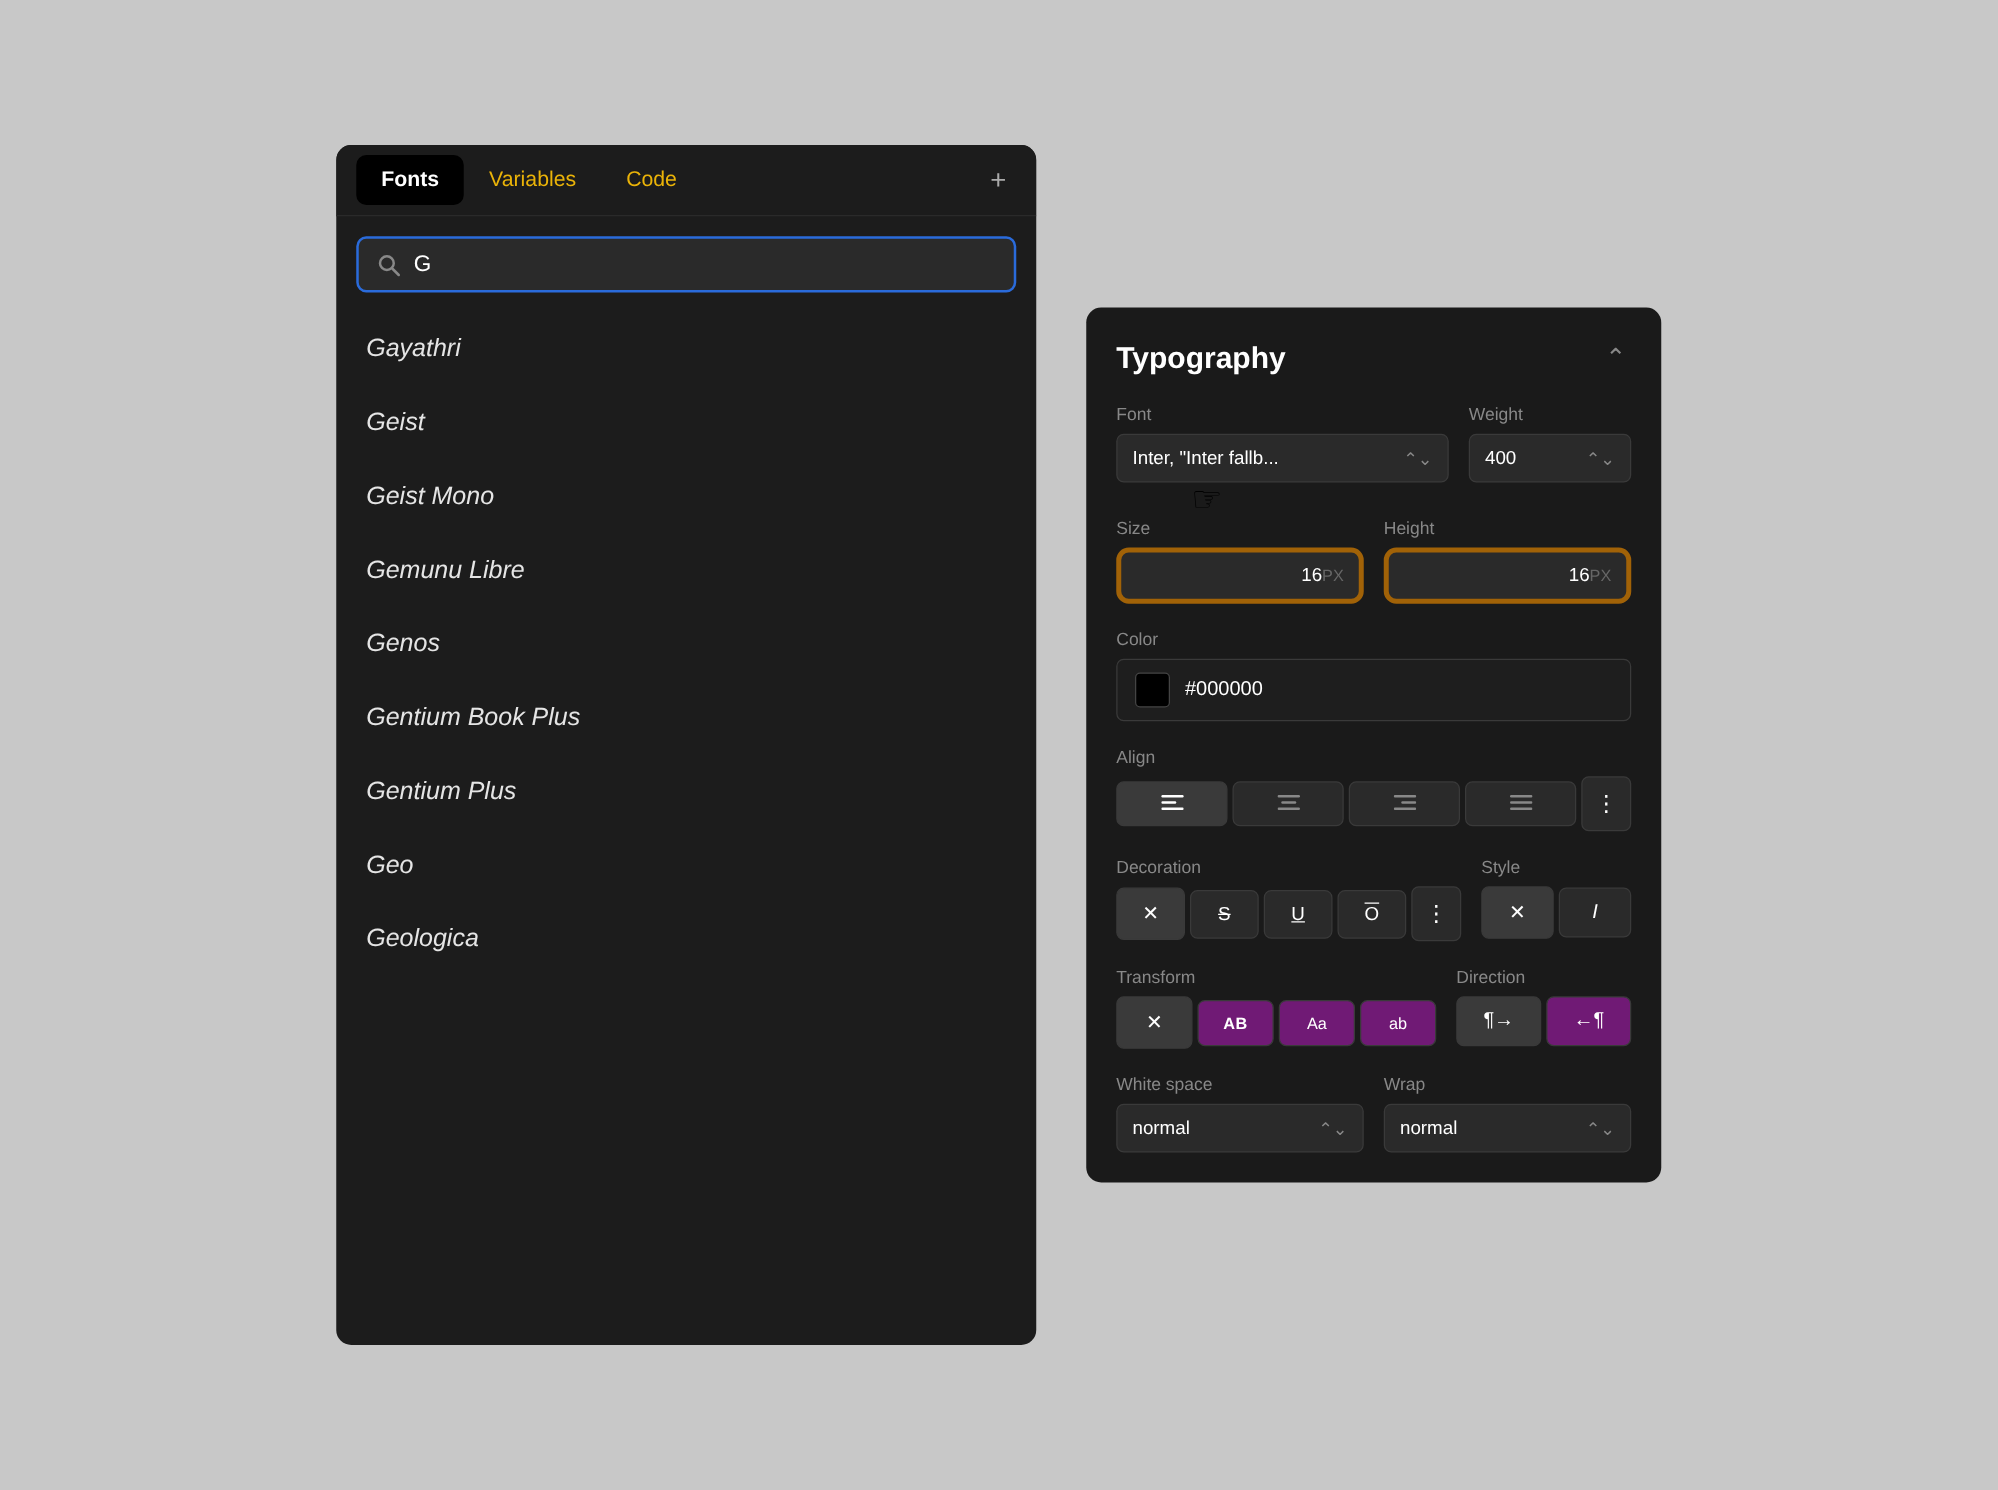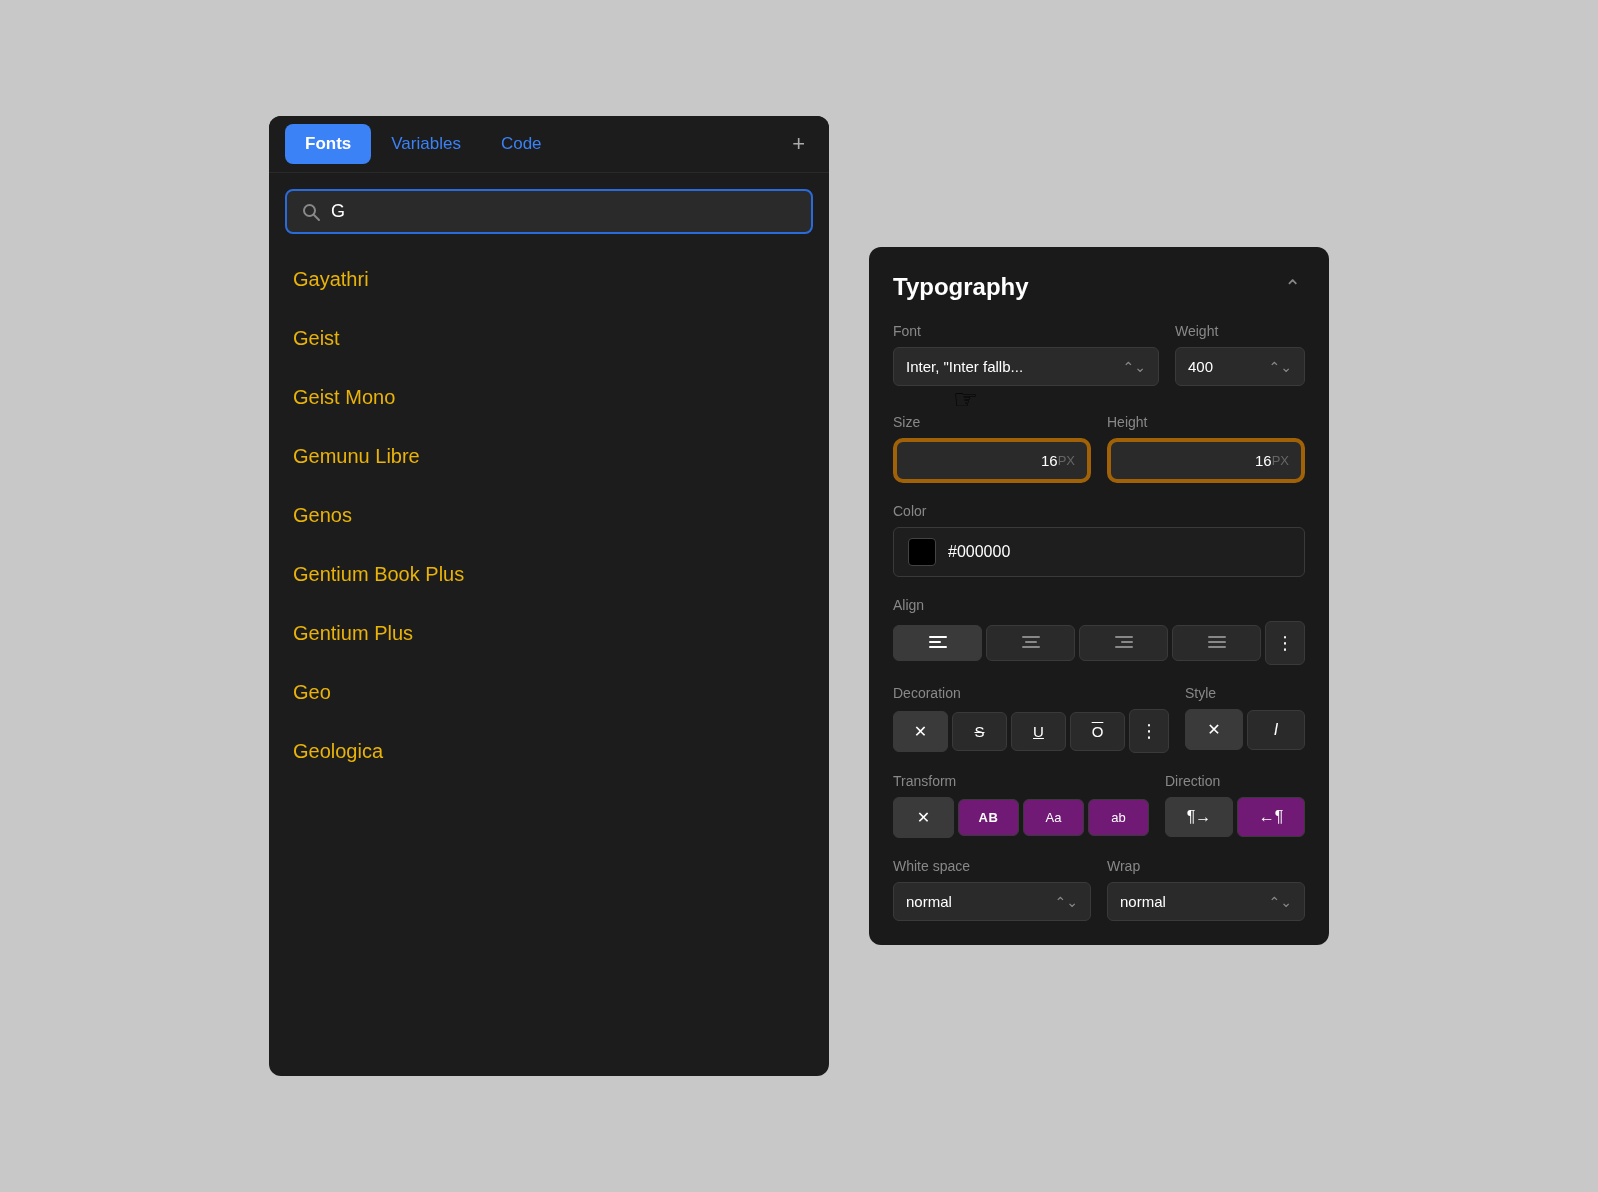--- a/index.html
+++ b/index.html
@@ -31,29 +31,29 @@
       display: flex;
       align-items: center;
       padding: 8px 16px;
       background: #1c1c1c;
       border-bottom: 1px solid #2a2a2a;
       gap: 0;
     }
 
     .tab-item {
       padding: 10px 20px;
-      color: #3b82f6;
+      color: #eab308;
       font-size: 17px;
       font-weight: 400;
       cursor: pointer;
       border-radius: 8px;
     }
 
     .tab-item.active {
-      background: #3b82f6;
+      background: #000000;
       color: #fff;
       font-weight: 600;
     }
 
     .tab-plus {
       margin-left: auto;
       color: #aaa;
       font-size: 22px;
       cursor: pointer;
       padding: 4px 8px;
@@ -89,23 +89,24 @@
     }
 
     .font-list {
       padding: 8px 0;
       display: flex;
       flex-direction: column;
     }
 
     .font-item {
       padding: 18px 24px;
-      color: #eab308;
+      color: #e5e5e5;
       font-size: 20px;
       cursor: pointer;
+      font-style: italic;
     }
 
     
     .typography-panel {
       background: #1a1a1a;
       border-radius: 12px;
       width: 460px;
       padding: 24px 24px;
       display: flex;
       flex-direction: column;

